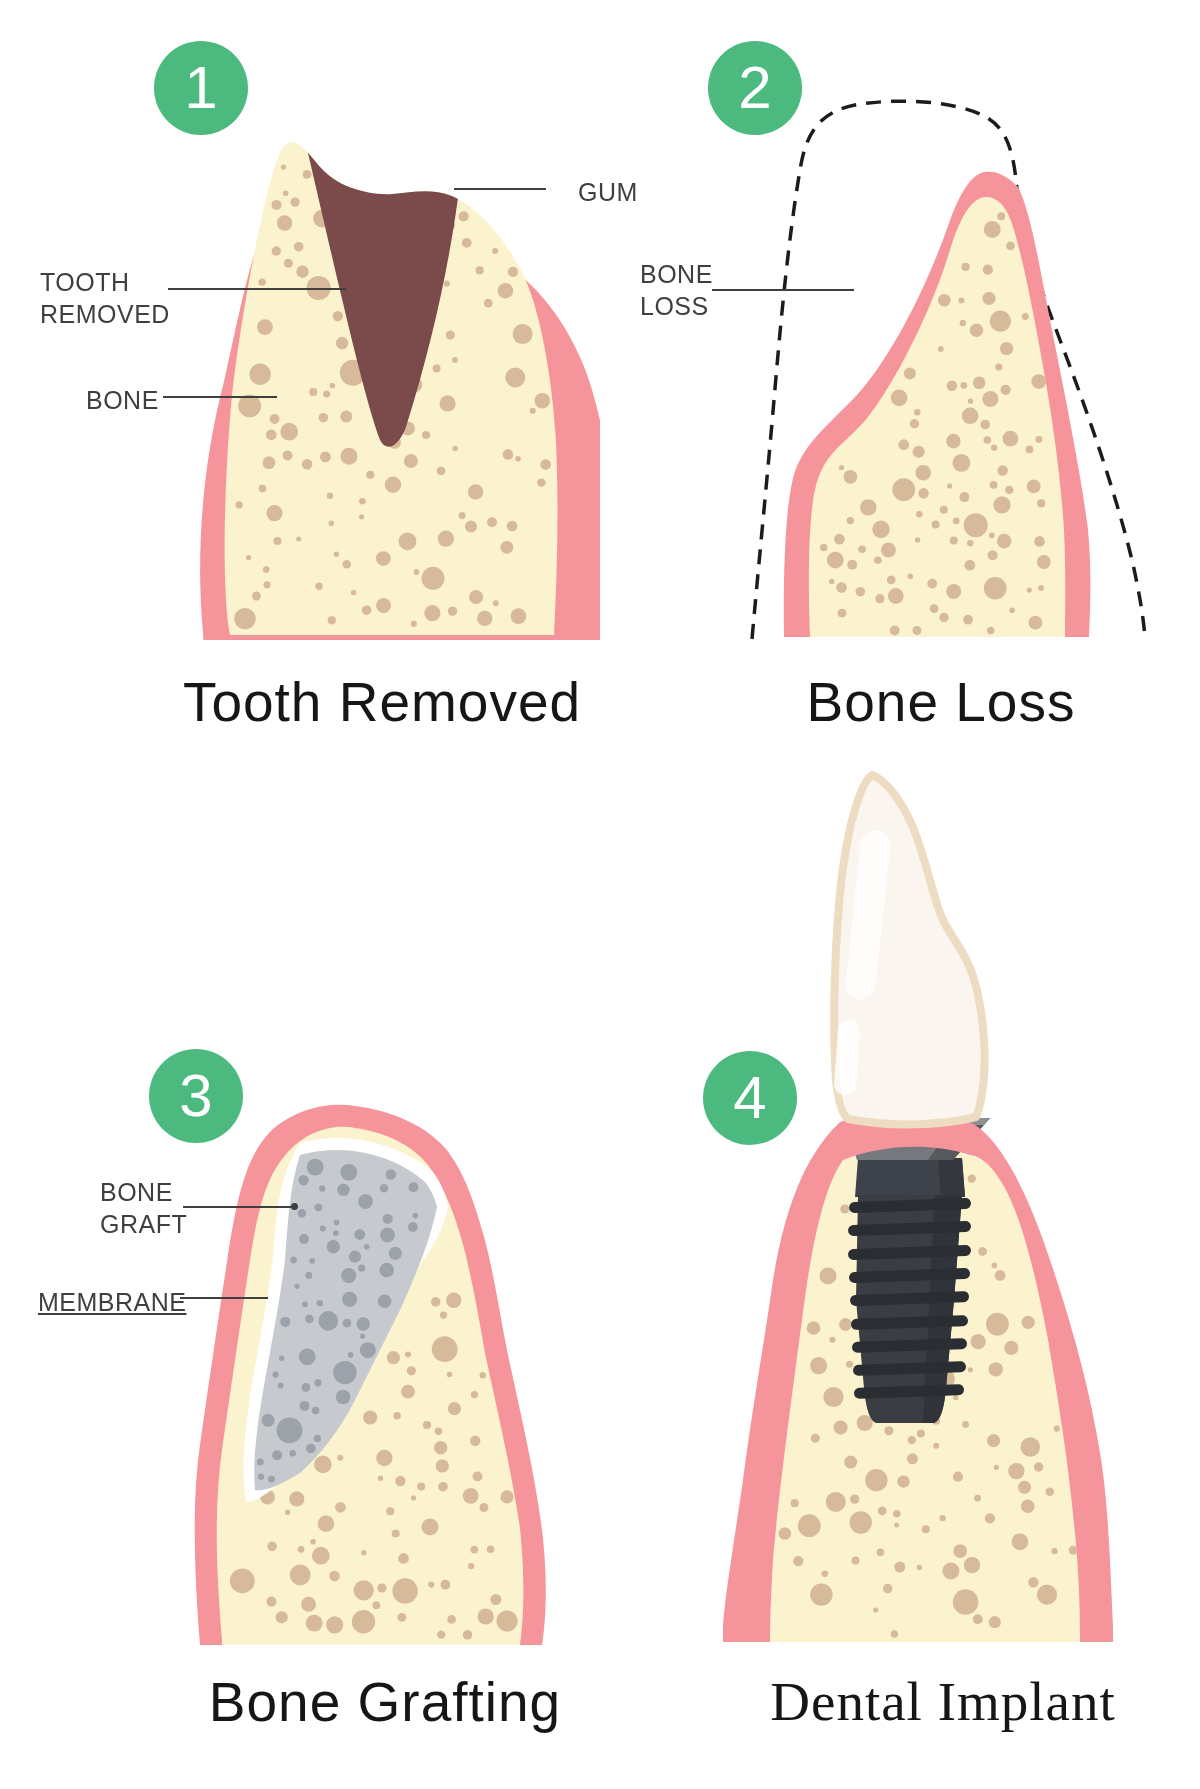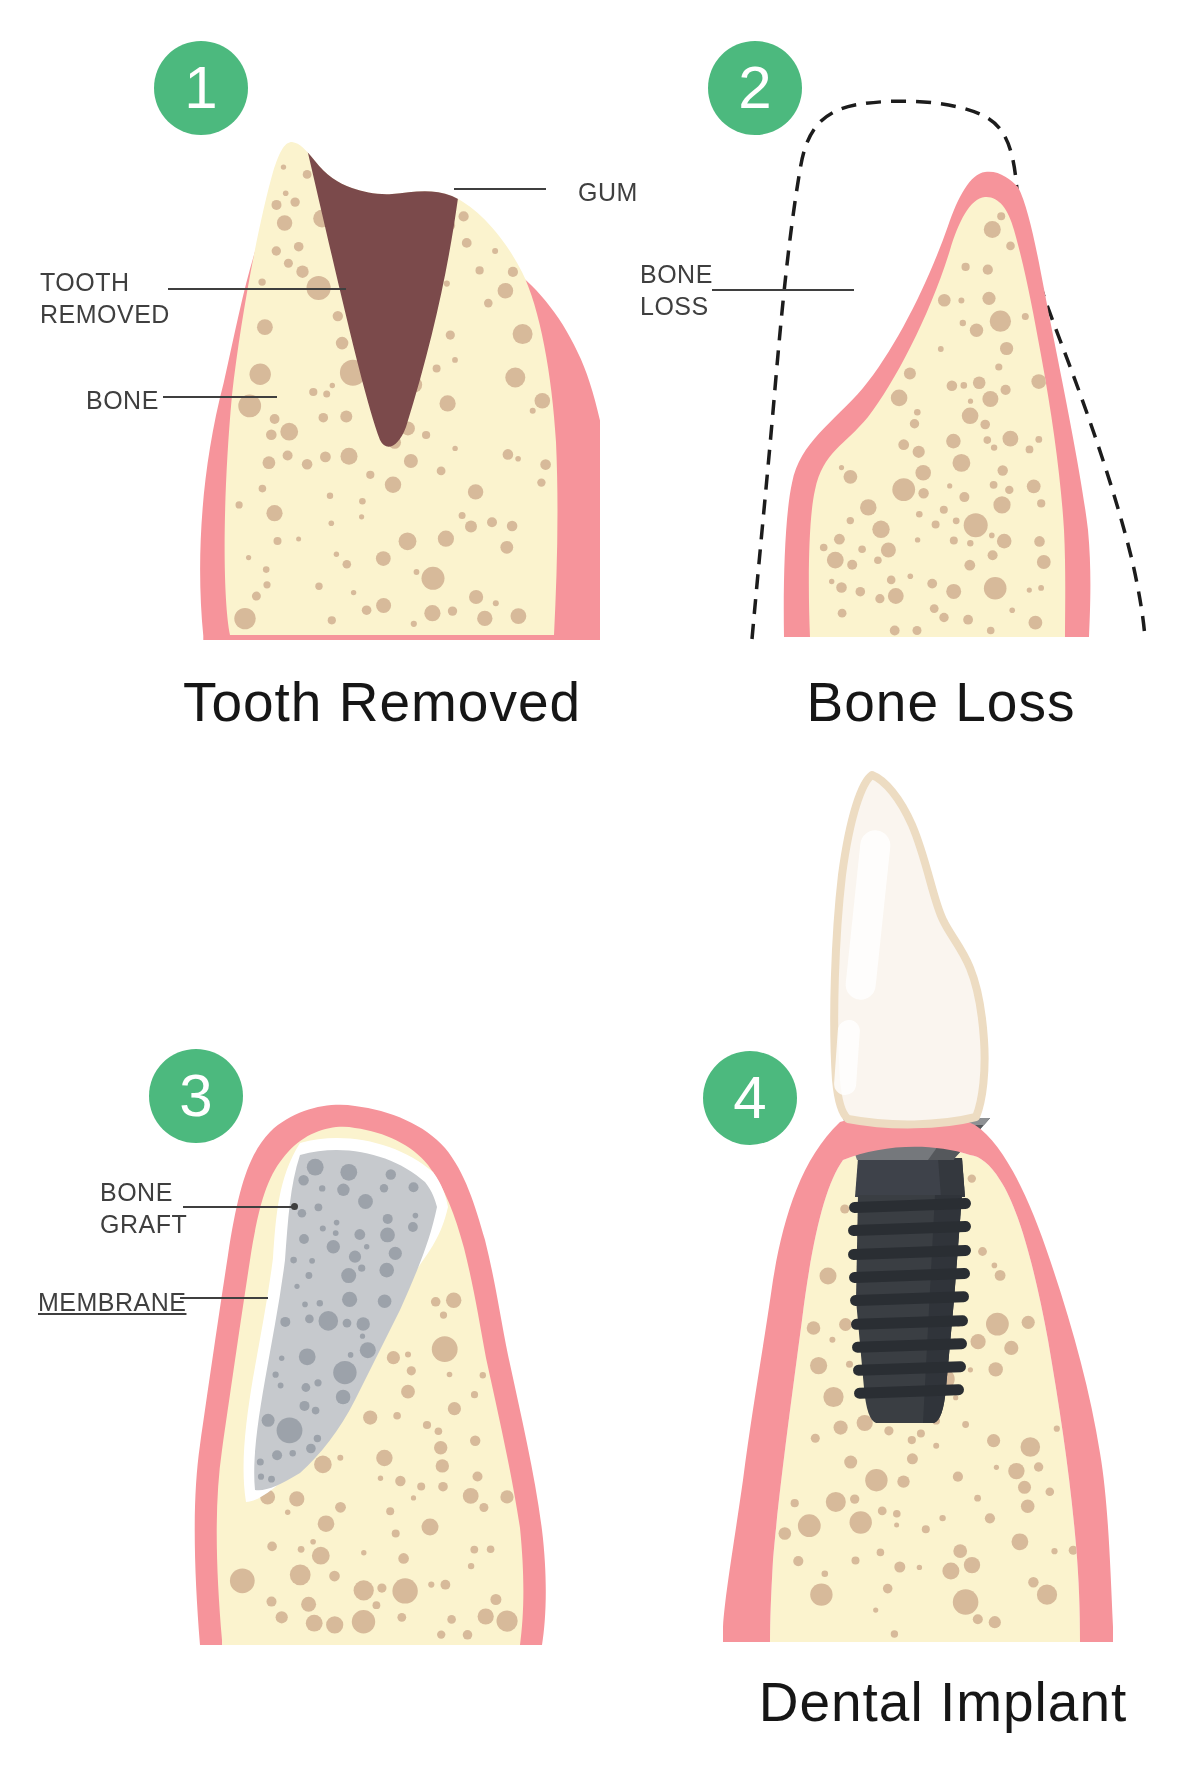--- a/index.html
+++ b/index.html
@@ -646,14 +646,15 @@
   <div class="label" style="left:100px;top:1176px;">BONE
 GRAFT</div>
   <div class="leader" style="left:183px;top:1206px;width:110px;height:1.6px;"></div>
   <div class="leader-dot" style="left:291px;top:1203px;"></div>
 
   <div class="label" style="left:38px;top:1286px;text-decoration:underline;">MEMBRANE</div>
   <div class="leader" style="left:180px;top:1297px;width:88px;"></div>
 
   <div class="caption" style="left:132px;top:672px;">Tooth Removed</div>
   <div class="caption" style="left:691px;top:672px;">Bone Loss</div>
-  <div class="caption" style="left:693px;top:1672px;">Dental Implant</div>
+  <div class="caption" style="left:135px;top:1672px;">Bone Grafting</div>
+  <div class="caption" style="left:693px;top:1672px;font-family:Liberation Serif, serif;">Dental Implant</div>
 </div>
 
 </body></html>

